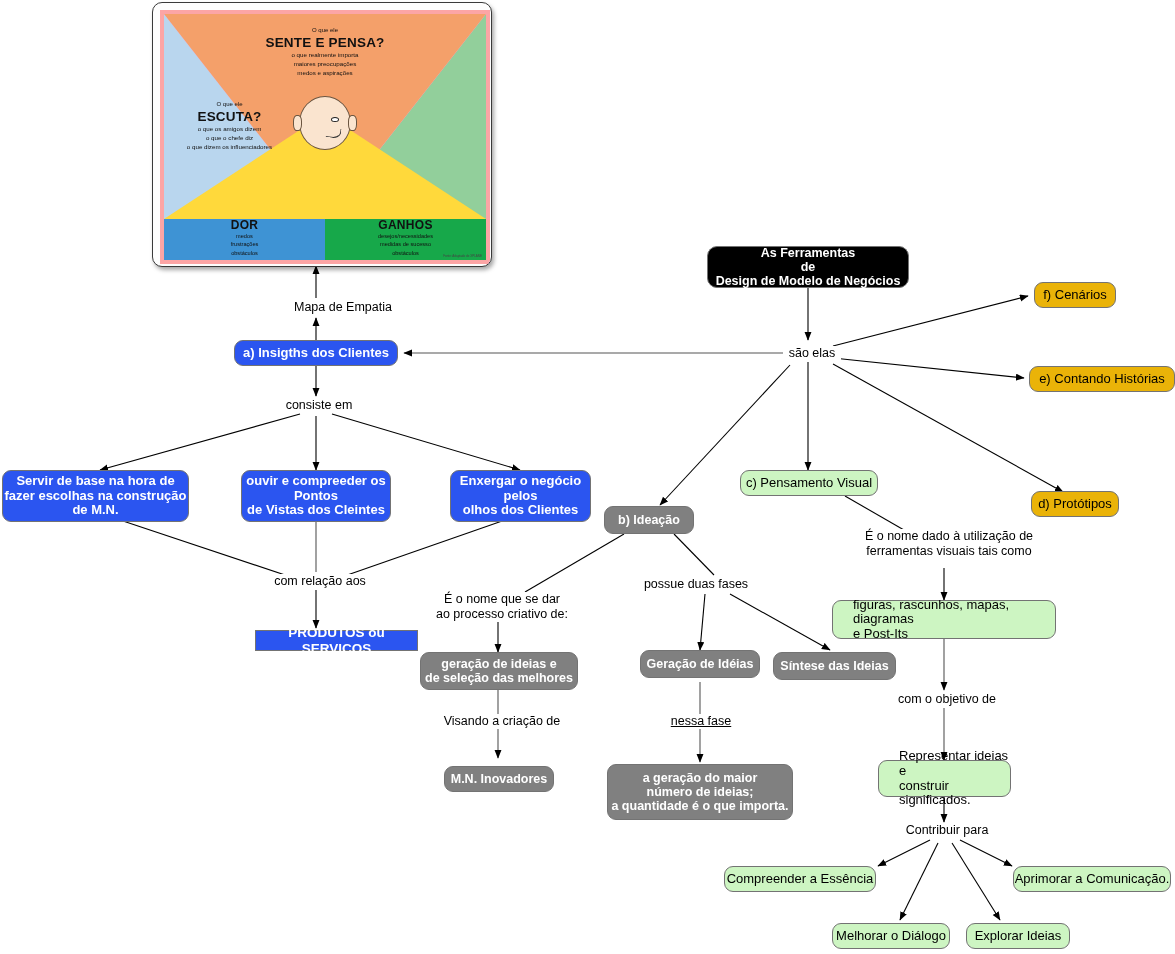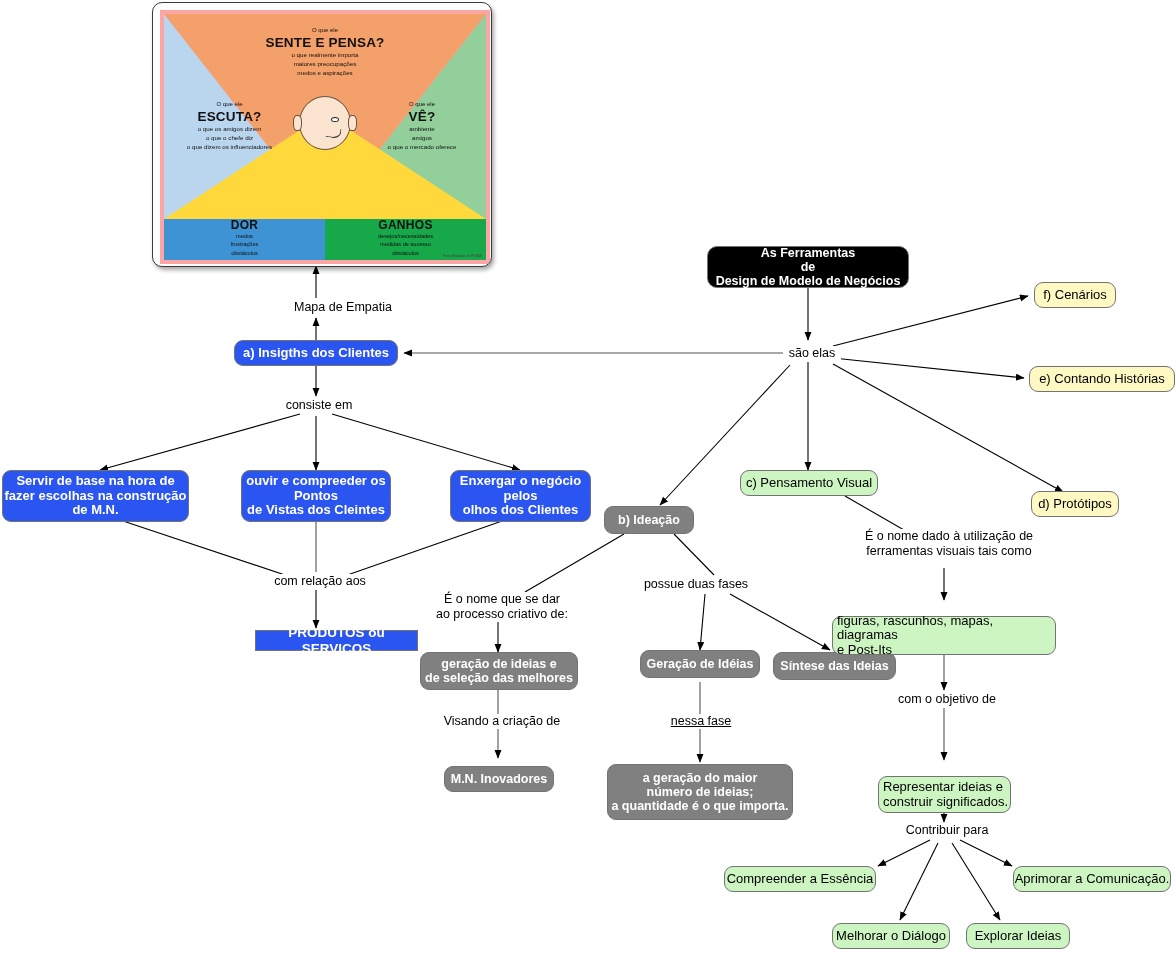--- a/index.html
+++ b/index.html
@@ -15,22 +15,22 @@
     position:absolute;box-sizing:border-box;
     display:flex;align-items:center;justify-content:center;
     text-align:center;border:1px solid #737373;border-radius:9px;
     line-height:1.12;white-space:pre-line;z-index:5;
   }
   .n-black{background:#000000;color:#ffffff;font-weight:bold;font-size:12.5px;border-radius:10px;}
   .n-blue{background:#2b55f0;color:#ffffff;font-weight:bold;font-size:13px;}
   .n-blue-sq{background:#2b55f0;color:#ffffff;font-weight:bold;font-size:13.5px;border-radius:0;margin-left:20px;}
   .n-gray{background:#808080;color:#ffffff;font-weight:bold;font-size:12.5px;}
   .n-green{background:#cdf5c2;color:#000000;font-size:13px;font-weight:normal;}
-  .n-lightblue{background:#fef9c3;color:#000000;font-size:13px;font-weight:normal;}
-  .n-green.left-align{justify-content:flex-start;text-align:left;padding-left:4px;margin-top:16px;}
+  .n-lightblue{background:#eab308;color:#000000;font-size:13px;font-weight:normal;}
+  .n-green.left-align{justify-content:flex-start;text-align:left;padding-left:20px;}
 
   
   .elabel{
     position:absolute;z-index:6;background:#ffffff;
     font-size:12.5px;color:#000;text-align:center;line-height:1.2;
     white-space:pre-line;padding:0 2px;
   }
 
   
   #empathy{
@@ -172,27 +172,20 @@
       </div>
 
       <div class="emtxt" style="left:8px;top:86px;width:115px">
         <span class="sm">O que ele</span>
         <span class="big">ESCUTA?</span>
         <span class="med">o que os amigos dizem
 o que o chefe diz
 o que dizem os influenciadores</span>
       </div>
 
-      <div class="emtxt" style="right:8px;top:86px;width:112px">
-        <span class="sm">O que ele</span>
-        <span class="big">VÊ?</span>
-        <span class="med">ambiente
-amigos
-o que o mercado oferece</span>
-      </div>
 
 
       <div class="bar bar-dor"></div>
       <div class="bar bar-gan"></div>
 
       <div class="bartxt" style="left:0;bottom:3px;width:161px">
         <span class="big">DOR</span>
         <span class="med">medos
 frustrações
 obstáculos</span>

